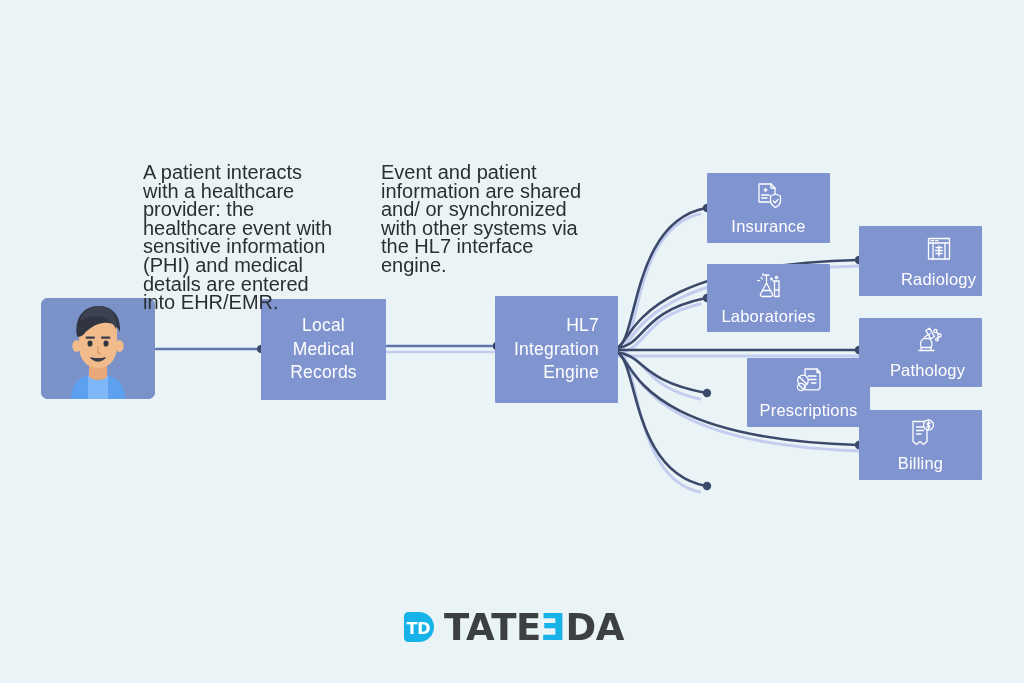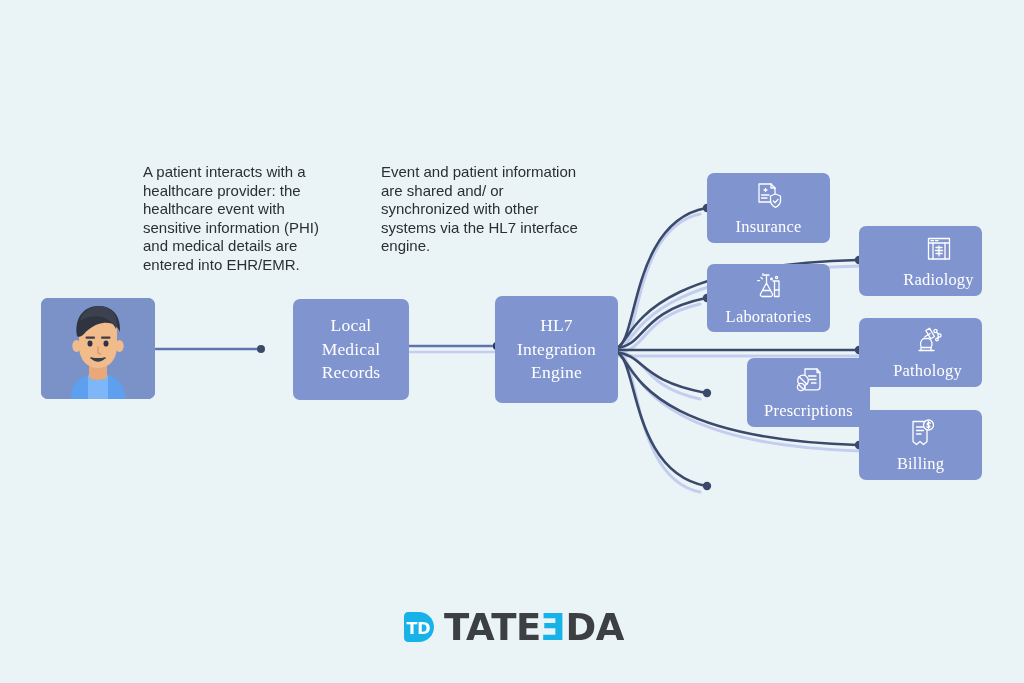--- a/index.html
+++ b/index.html
@@ -27,29 +27,28 @@
     height: 683px;
     z-index: 1;
     pointer-events: none;
   }
 
   
   .node {
     position: absolute;
     box-sizing: border-box;
     background: #8094cf;
-    border-radius: 7px;
+    border-radius: 1px;
     z-index: 3;
     display: flex;
     flex-direction: column;
     align-items: center;
     justify-content: center;
     color: #ffffff;
     text-align: center;
-    font-family: Liberation Serif, serif;
   }
   .node-label {
     color: #ffffff;
     font-size: 17.5px;
     line-height: 22px;
     letter-spacing: 0.2px;
     font-weight: 400;
   }
   .node-label.multiline { line-height: 23.5px; }
 
@@ -75,21 +74,21 @@
     border-radius: 7px;
     overflow: hidden;
     z-index: 3;
   }
   #patient-svg { display: block; }
 
   
   .note {
     position: absolute;
     color: #2b2f33;
-    font-size: 15px;
+    font-size: 20px;
     line-height: 18.6px;
     z-index: 4;
     white-space: pre-line;
   }
 
   
   #logo {
     position: absolute;
     left: 0;
     top: 608px;
@@ -189,28 +188,28 @@
       <ellipse cx="49" cy="45.5" rx="2.5" ry="3.1" fill="#2f3440"></ellipse>
       <ellipse cx="65" cy="45.5" rx="2.5" ry="3.1" fill="#2f3440"></ellipse>
 
       <path d="M57,49 L57,55 L59.5,56" stroke="#d99a63" stroke-width="1.4" fill="none" stroke-linecap="round"></path>
 
       <path d="M50,60 C53,65 61,65 64,60 Z" fill="#3a3f4b"></path>
       <path d="M50,60 C54,61 60,61 64,60" stroke="#3a3f4b" stroke-width="1.6" fill="none" stroke-linecap="round"></path>
     </svg>
   </div>
 
-  <div class="node" id="node-local-records" style="left:261px; top:299px; width:116px; height:101px;margin-left:32px;">
+  <div class="node" id="node-local-records" style="left:261px; top:299px; width:125px; height:101px;">
     <div class="node-label multiline" style="white-space:pre-line;">Local
 Medical
 Records</div>
   </div>
 
   <div class="node" id="node-hl7-engine" style="left:495px; top:296px; width:123px; height:107px;">
-    <div class="node-label multiline" style="white-space:pre-line;">HL7
+    <div class="node-label multiline" style="white-space:pre-line;text-align:right;">HL7
 Integration
 Engine</div>
   </div>
 
   <div class="node svc" id="node-insurance" style="left:707px; top:173px; width:123px; height:70px;">
     <span class="node-icon">
       <svg width="30" height="30" viewBox="0 0 30 30" fill="none" stroke="#ffffff" stroke-width="1.3" stroke-linecap="round" stroke-linejoin="round">
         <path d="M5,3 L17,3 L21,7 L21,21 L5,21 Z"></path>
         <path d="M17,3 L17,7 L21,7"></path>
         <path d="M10,9 L13,9 M11.5,7.5 L11.5,10.5"></path>

